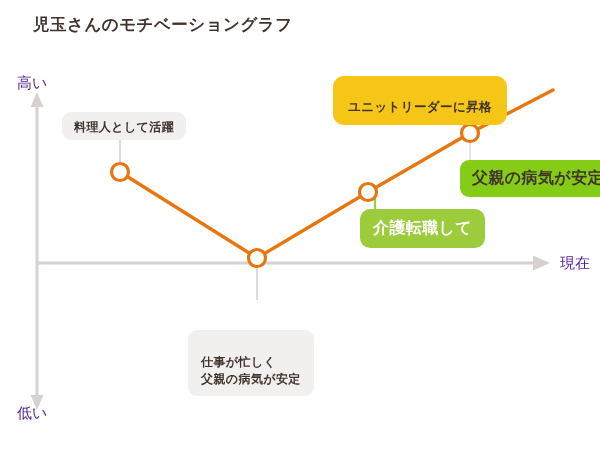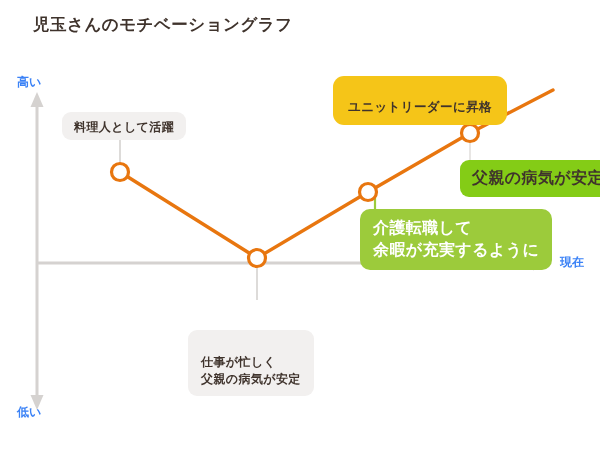--- a/index.html
+++ b/index.html
@@ -35,23 +35,23 @@
     font-size: 16.5px;
     font-weight: 700;
     color: #3f332c;
     letter-spacing: 0.5px;
     white-space: nowrap;
   }
 
   
   .axis-label {
     position: absolute;
-    font-size: 12px;
-    font-weight: 700;
-    color: #3b82f6;
+    font-size: 15px;
+    font-weight: 400;
+    color: #4c1d95;
     white-space: nowrap;
   }
   .axis-label-high { left: 17px; top: 74px; }
   .axis-label-low  { left: 17px; top: 404px; }
   .axis-label-now  { left: 560px; top: 254px; }
 
   
   .callout {
     position: absolute;
     box-sizing: border-box;
@@ -151,20 +151,19 @@
     <div>仕事が忙しく</div>
     <div>父親の病気が安定</div>
   </div>
 
   <div id="callout-leader" class="callout callout-yellow">
     <div>ユニットリーダーに昇格</div>
   </div>
 
   <div id="callout-care" class="callout callout-green">
     <div>介護転職して</div>
-    <div>余暇が充実するように</div>
   </div>
 
   <div id="callout-father" class="callout callout-plain">
     <div>父親の病気が安定</div>
   </div>
 
 </div>
 
 </body></html>

